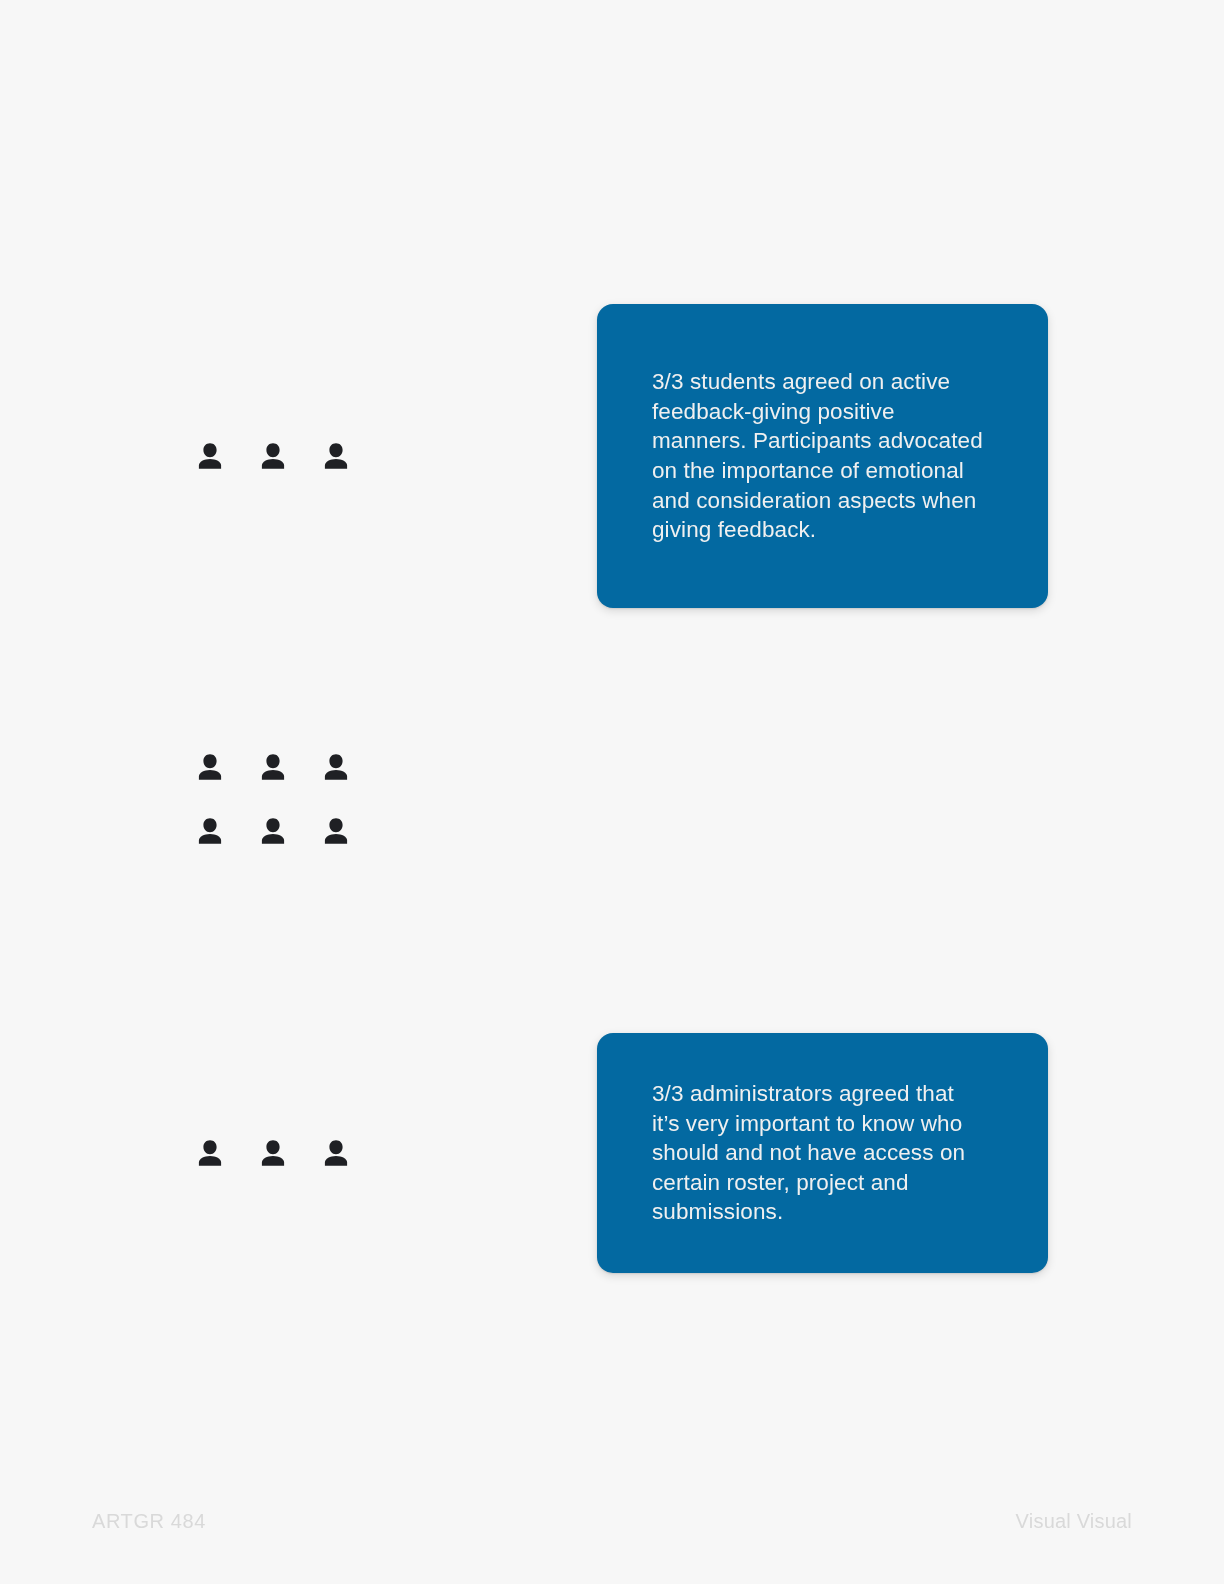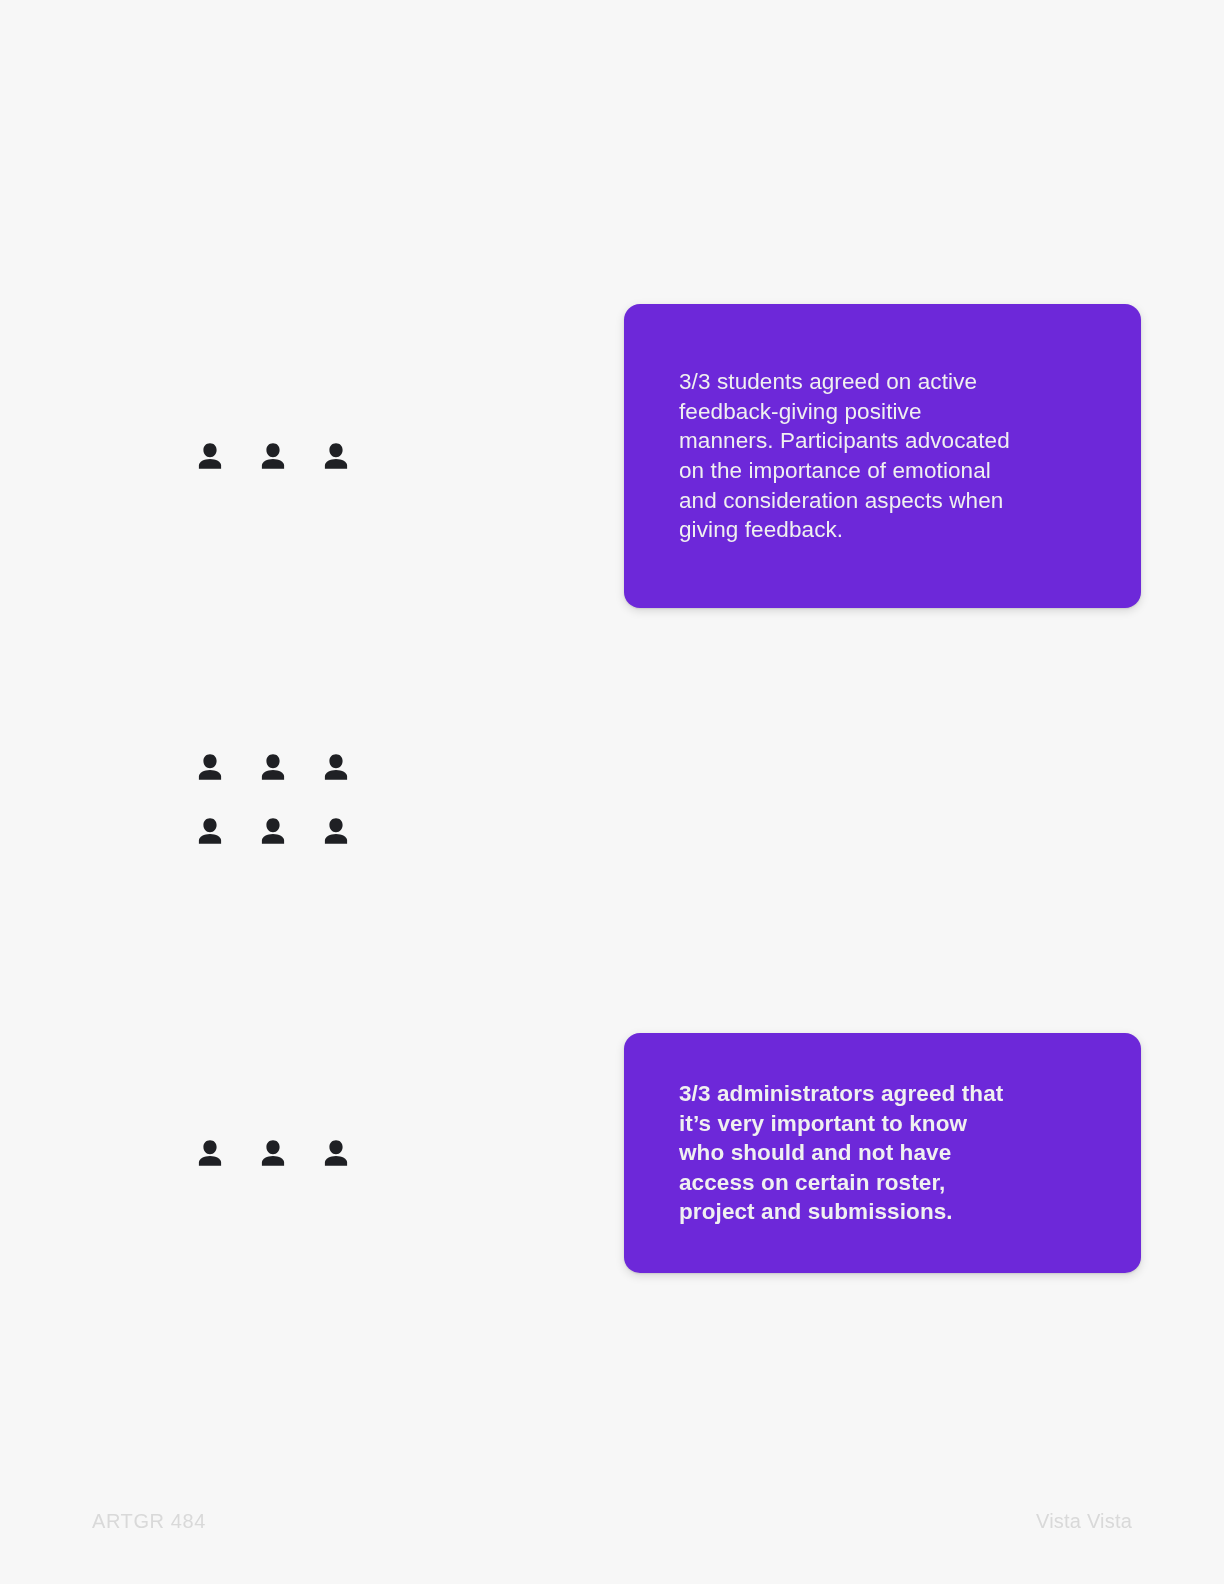--- a/index.html
+++ b/index.html
@@ -62,23 +62,23 @@
     height: 34px;
     display: block;
     color: #1f2024;
   }
 
   .person-icon svg { display: block; width: 34px; height: 34px; }
 
   
   .insight-card {
     position: absolute;
-    left: 624px;
-    width: 517px;
-    background: #6d28d9;
+    left: 597px;
+    width: 451px;
+    background: #0369a1;
     border-radius: 16px;
     box-shadow: 0 3px 10px rgba(0, 0, 0, 0.13),
                 0 1px 2px rgba(0, 0, 0, 0.10);
     display: flex;
     align-items: center;
   }
 
   .row-1 .insight-card { top: 0; height: 304px; }
   .row-2 .insight-card { top: 0; height: 243px; }
   .row-3 .insight-card { top: 0; height: 240px; }
@@ -88,21 +88,21 @@
     font-size: 22.5px;
     line-height: 29.6px;
     letter-spacing: 0.1px;
     font-weight: 400;
     padding: 0 20px 0 55px;
     max-width: 400px;
   }
 
   .row-1 .insight-text { padding-right: 14px; }
   .row-2 .insight-text { padding-right: 30px; }
-  .row-3 .insight-text { padding-right: 20px; font-weight: bold; }
+  .row-3 .insight-text { padding-right: 20px; }
 
   
   .page-footer {
     position: absolute;
     left: 0;
     bottom: 0;
     width: 1224px;
     height: 110px;
   }
 
@@ -247,16 +247,16 @@
       </div>
       <div class="insight-card">
         <p class="insight-text">3/3 administrators agreed that it’s very important to know who should and not have access on certain roster, project and submissions.</p>
       </div>
     </div>
 
   </div>
 
   <div class="page-footer">
     <span class="footer-left">ARTGR 484</span>
-    <span class="footer-right">Vista Vista</span>
+    <span class="footer-right">Visual Visual</span>
   </div>
 
 </div>
 
 </body></html>

